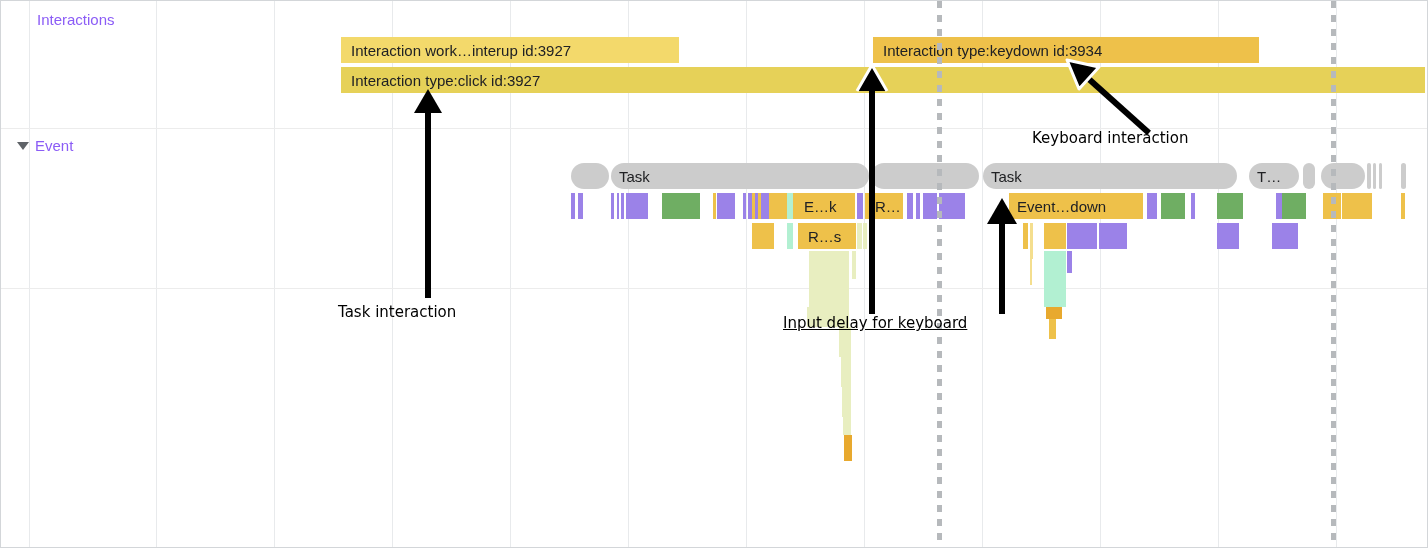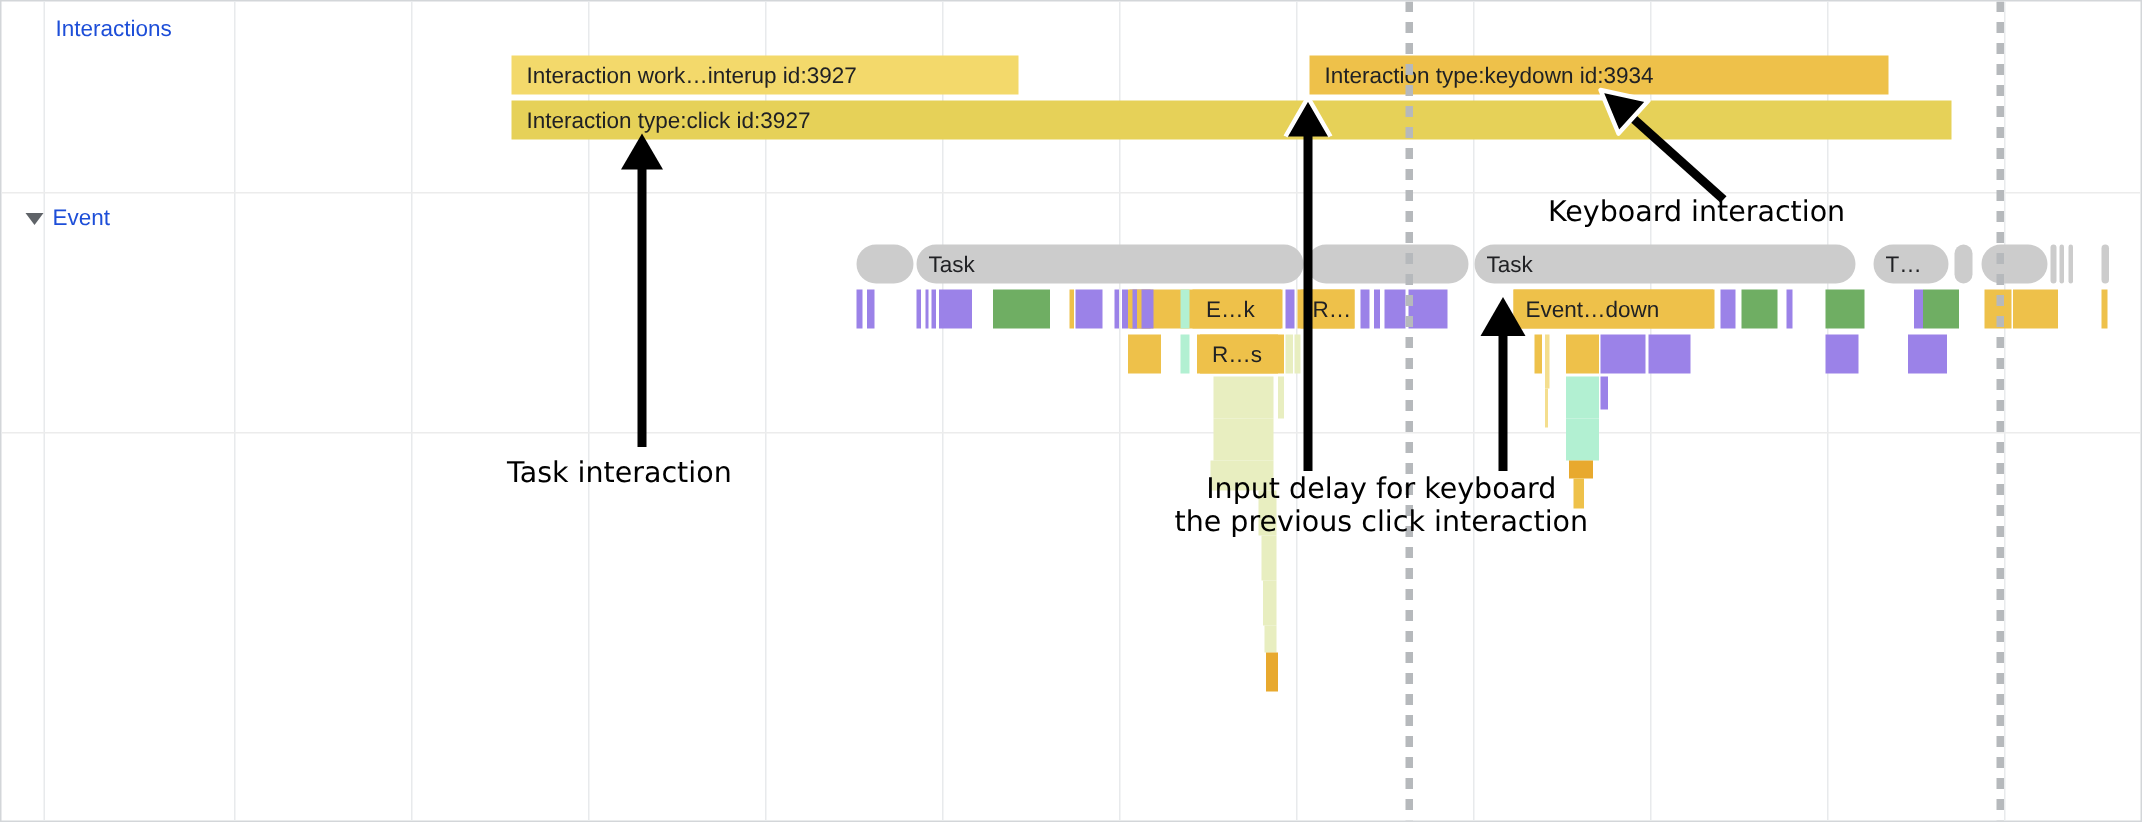--- a/index.html
+++ b/index.html
@@ -16,21 +16,21 @@
   .gridline{position:absolute;top:0;bottom:0;width:1px;background:#e8eaec;}
 
   
   .marker{position:absolute;top:0;bottom:0;width:5px;
     background-image:repeating-linear-gradient(to bottom,#b6b9bc 0px,#b6b9bc 7px,rgba(0,0,0,0) 7px,rgba(0,0,0,0) 14px);}
 
   
   .hsep{position:absolute;left:0;right:0;height:1px;background:#ececec;}
 
   
-  .track-label{position:absolute;font-size:15px;color:#1d4ed8;white-space:nowrap;
+  .track-label{position:absolute;font-size:15px;color:#8b5cf6;white-space:nowrap;
     font-family:"Liberation Sans","DejaVu Sans",sans-serif;}
   .tri{position:absolute;width:0;height:0;border-left:6px solid transparent;border-right:6px solid transparent;border-top:8px solid #5f6368;}
 
   
   .ibar{position:absolute;height:26px;display:flex;align-items:center;
     font-size:15px;color:#202124;box-sizing:border-box;padding-left:10px;
     white-space:nowrap;overflow:hidden;}
   .ibar.light{background:#f3d96b;}
   .ibar.dark{background:#eec14a;}
   .ibar.mid{background:#e6d158;}
@@ -43,23 +43,23 @@
   .blk.yellow{background:#eec14a;}
   .blk.cream{background:#e8eec0;}
   .blk.mint{background:#b2f0d2;}
   .blk.paleyellow{background:#f4de8e;}
   .blk.darkorange{background:#e8a92e;}
   .blk-label{font-size:15px;color:#202124;line-height:1;padding-left:8px;
     display:flex;align-items:center;height:100%;white-space:nowrap;
     font-family:"Liberation Sans","DejaVu Sans",sans-serif;}
 
   
-  .anno{position:absolute;font-size:19px;color:#000;line-height:1.18;
+  .anno{position:absolute;font-size:15px;color:#000;line-height:1.18;
     font-family:"DejaVu Sans","Liberation Sans",sans-serif;white-space:pre;}
-  .anno.center{text-align:center;}
+  .anno.center{text-align:left;text-decoration:underline;}
   svg.arrows{position:absolute;left:0;top:0;width:1428px;height:548px;pointer-events:none;}
 </style>
 </head>
 <body>
 
 <div id="root">
 
   <div id="gridlines">
       <div class="gridline" style="left: 28px;"></div>
       <div class="gridline" style="left: 155px;"></div>
@@ -79,21 +79,21 @@
       <div class="hsep" style="top: 127px;"></div>
       <div class="hsep" style="top: 287px;"></div>
     </div>
 
   <div class="track-label" style="left:36px;top:10px;">Interactions</div>
   <div class="tri" style="left:16px;top:141px;"></div>
   <div class="track-label" style="left:34px;top:136px;">Event</div>
 
   <div id="interaction-bars">
       <div class="ibar light" style="left: 340px; top: 36px; width: 338px;">Interaction work…interup id:3927</div>
-      <div class="ibar mid" style="left: 340px; top: 66px; width: 960px;">Interaction type:click id:3927</div>
+      <div class="ibar mid" style="left: 340px; top: 66px; width: 1084px;">Interaction type:click id:3927</div>
       <div class="ibar dark" style="left: 872px; top: 36px; width: 386px;">Interaction type:keydown id:3934</div>
     </div>
 
   <div id="flame-tasks">
       <div class="blk task" style="left: 570px; top: 162px; width: 38px; height: 26px;"></div>
       <div class="blk task" style="left: 610px; top: 162px; width: 258px; height: 26px;">
         <span class="blk-label">Task</span>
       </div>
       <div class="blk task" style="left: 870px; top: 162px; width: 108px; height: 26px;"></div>
       <div class="blk task" style="left: 982px; top: 162px; width: 254px; height: 26px;">
@@ -216,15 +216,15 @@
     <g>
       <line x1="1148" y1="132" x2="1080" y2="71" stroke="#000" stroke-width="6"></line>
       <polygon points="1066,59 1098,66 1078,88" fill="#000" stroke="#fff" stroke-width="3" stroke-linejoin="round"></polygon>
     </g>
   </svg>
 
   <div id="annotations">
       <div class="anno" style="left: 337px; top: 303px;">Task interaction</div>
       <div class="anno" style="left: 1031px; top: 129px;">Keyboard interaction</div>
     </div>
-  <div id="annotation-block" class="anno center" style="left: 782px; top: 314px;"><div>Input delay for keyboard</div><div>the previous click interaction</div></div>
+  <div id="annotation-block" class="anno center" style="left: 782px; top: 314px;"><div>Input delay for keyboard</div></div>
 
 </div>
 
 </body></html>

